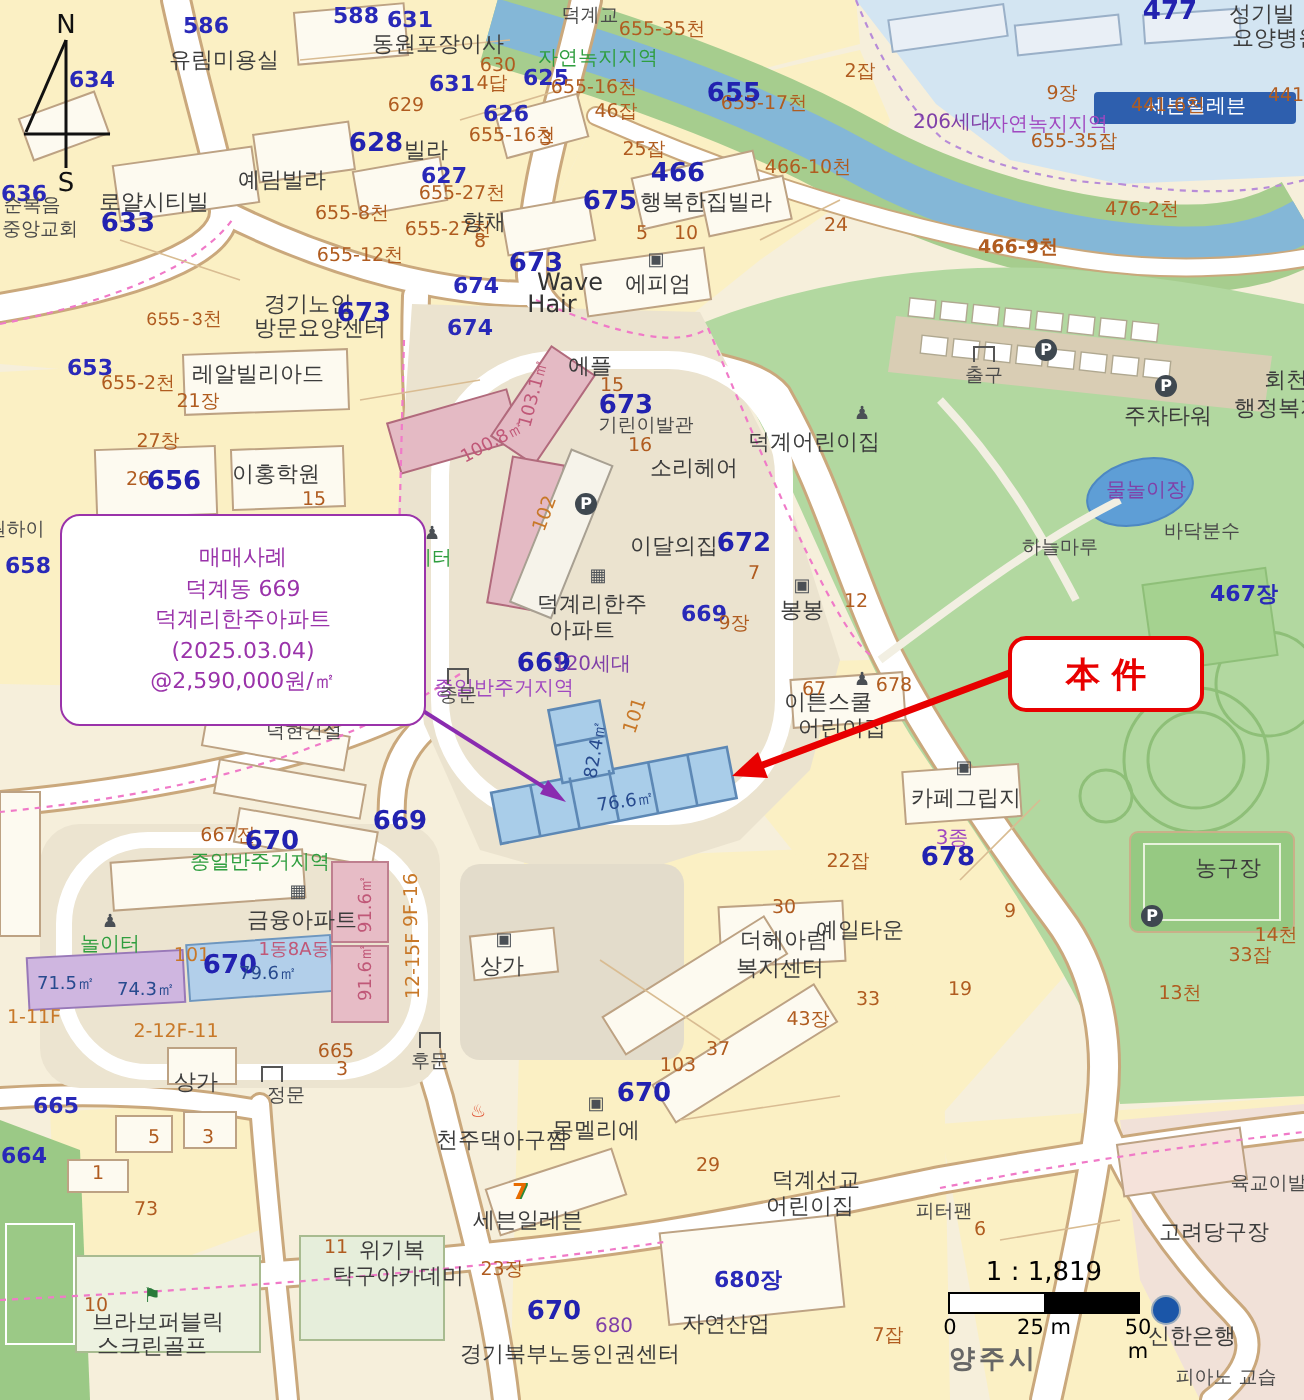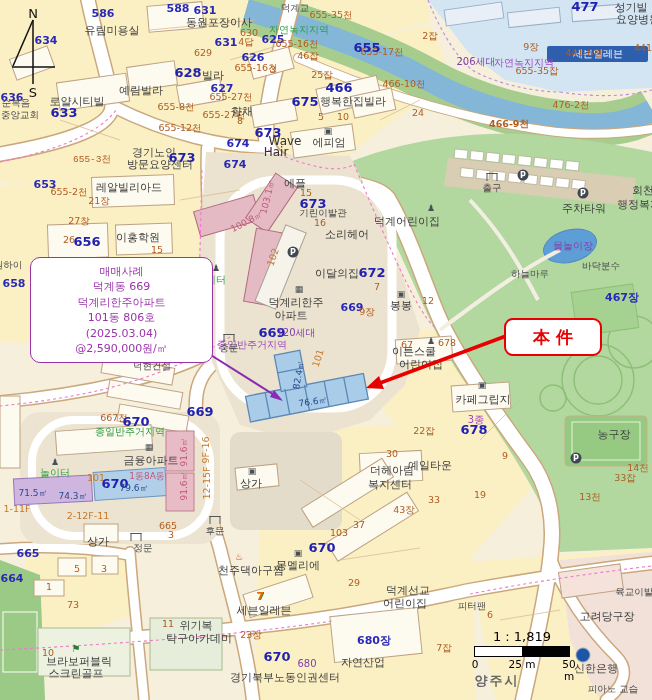--- a/index.html
+++ b/index.html
@@ -435,21 +435,21 @@
       <span class="lb poi" style="left: 79px; top: 661px;">브라보퍼블릭</span>
       <span class="lb poi" style="left: 76px; top: 673px;">스크린골프</span>
       <span class="lb flag" style="left: 76px; top: 649px;">⚑</span>
       <span class="lb js" style="left: 168px; top: 624px;">11</span>
       <span class="lb poi" style="left: 196px; top: 625px;">위기복</span>
       <span class="lb poi" style="left: 199px; top: 638px;">탁구아카데미</span>
       <span class="lb poi2" style="left: 472px; top: 606px;">피터팬</span>
       <span class="lb js" style="left: 490px; top: 615px;">6</span>
       <span class="lb poi" style="left: 607px; top: 616px;">고려당구장</span>
       <span class="lb poi2" style="left: 603px; top: 592px; margin-left: 36px;">육교이발소</span>
-      <span class="lb js" style="left: 444px; top: 648px;">7잡</span>
+      <span class="lb js" style="left: 444px; top: 668px;">7잡</span>
       <span class="lb poi" style="left: 596px; top: 668px;">신한은행</span>
       <span class="lb bank" style="left: 583px; top: 655px;"></span>
       <span class="lb adm" style="left: 497px; top: 680px;">양주시</span>
       <span class="lb poi2" style="left: 613px; top: 689px;">피아노 교습</span>
     </div>
 
   <svg width="652" height="700" style="z-index:3">
     <line x1="506" y1="336" x2="372" y2="386" stroke="#e80000" stroke-width="3.5"></line>
     <polygon points="366,388 379,376 384,389" fill="#e80000"></polygon>
     <line x1="206" y1="352" x2="279" y2="398" stroke="#8a2bb0" stroke-width="2"></line>
@@ -461,21 +461,20 @@
     <line x1="12" y1="67" x2="55" y2="67" stroke="#111" stroke-width="1.5"></line>
     <line x1="33" y1="20" x2="13" y2="66" stroke="#111" stroke-width="1.5"></line>
   </svg>
   <div id="compassN">N</div>
   <div id="compassS">S</div>
 
   <div id="anno">
     <div>매매사례</div>
     <div>덕계동 669</div>
     <div>덕계리한주아파트</div>
-    <div>101동 806호</div>
     <div>(2025.03.04)</div>
     <div>@2,590,000원/㎡</div>
   </div>
 
   <div id="subject">
     <span>本件</span>
   </div>
 
   <div id="scalebar">
     <div id="scaleratio">1 : 1,819</div>

